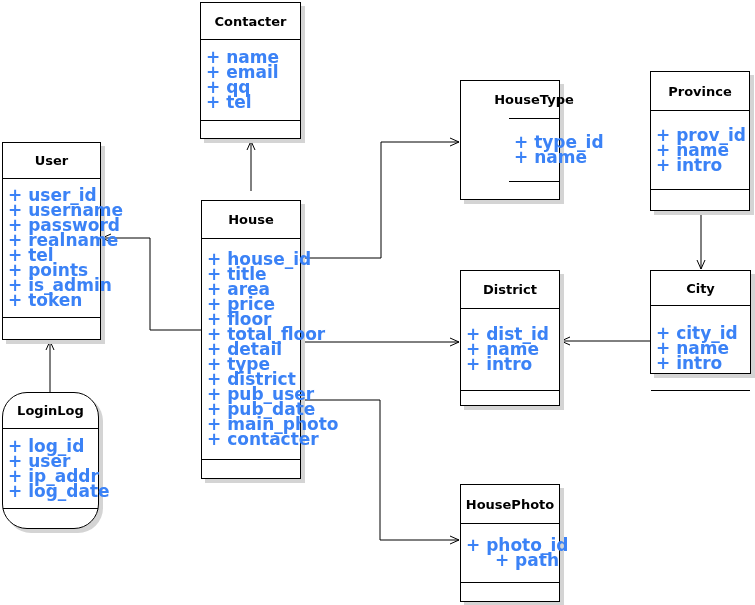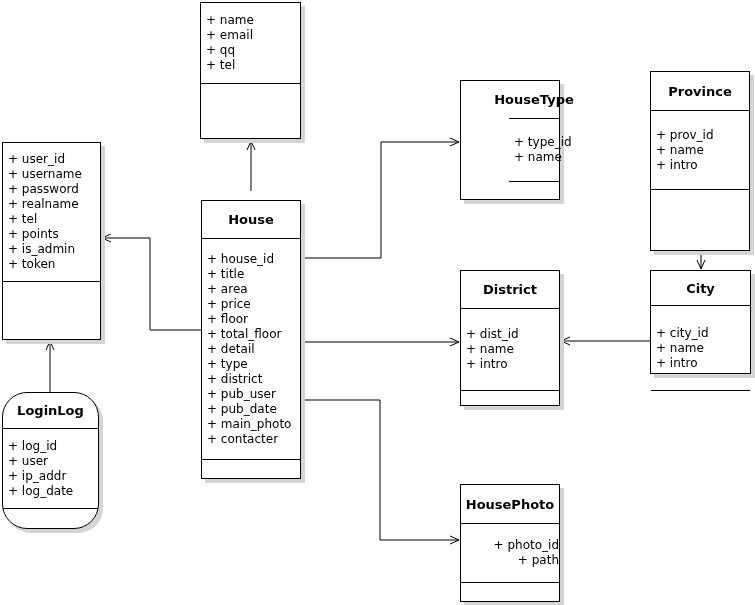--- a/index.html
+++ b/index.html
@@ -12,21 +12,21 @@
     position:absolute; box-sizing:border-box; display:flex; flex-direction:column;
     background:var(--box-fill); border:1px solid var(--line-color);
     box-shadow:4px 4px 0 var(--shadow-color);
   }
   .uml-title {
     box-sizing:border-box; flex:0 0 auto; display:flex; align-items:center; justify-content:center;
     font-weight:bold; font-size:13px; color:#000; border-bottom:1px solid var(--line-color);
   }
   .uml-attrs {
     box-sizing:border-box; flex:0 0 auto; display:flex; flex-direction:column; justify-content:center;
-    border-bottom:1px solid var(--line-color); padding-left:5px; font-size:12px; color:#000000;
+    border-bottom:1px solid var(--line-color); padding-left:5px; font-size:17px; color:#3b82f6;font-weight:bold;
   }
   .uml-attr { line-height:15px; white-space:nowrap; }
   .uml-empty { flex:1 1 auto; }
   svg.connectors { position:absolute; left:0; top:0; pointer-events:none; }
   svg.connectors polyline { fill:none; stroke:var(--line-color); stroke-width:1; }
   svg.connectors marker path { fill:none; stroke:var(--line-color); stroke-width:1; }
 </style>
 </head>
 <body>
 
@@ -42,30 +42,32 @@
     <polyline points="201,330 150,330 150,238 102,238" marker-end="url(#arrow)"></polyline>
     <polyline points="50,392 50,341" marker-end="url(#arrow)"></polyline>
     <polyline points="301,258 381,258 381,142 459,142" marker-end="url(#arrow)"></polyline>
     <polyline points="301,342 459,342" marker-end="url(#arrow)"></polyline>
     <polyline points="301,400 380,400 380,540 459,540" marker-end="url(#arrow)"></polyline>
     <polyline points="701,211 701,269" marker-end="url(#arrow)"></polyline>
     <polyline points="650,341 561,341" marker-end="url(#arrow)"></polyline>
   </svg>
 
   <div class="uml-box" style="left:200px; top:2px; width:101px; height:137px;">
+    <div class="uml-title" style="height:37px">Contacter</div>
     <div class="uml-attrs" style="height:81px">
         <div class="uml-attr">+ name</div>
         <div class="uml-attr">+ email</div>
         <div class="uml-attr">+ qq</div>
         <div class="uml-attr">+ tel</div>
       </div>
     <div class="uml-empty"></div>
   </div>
 
   <div class="uml-box" style="left:2px; top:142px; width:99px; height:198px;">
+    <div class="uml-title" style="height:36px">User</div>
     <div class="uml-attrs" style="height:139px">
         <div class="uml-attr">+ user_id</div>
         <div class="uml-attr">+ username</div>
         <div class="uml-attr">+ password</div>
         <div class="uml-attr">+ realname</div>
         <div class="uml-attr">+ tel</div>
         <div class="uml-attr">+ points</div>
         <div class="uml-attr">+ is_admin</div>
         <div class="uml-attr">+ token</div>
       </div>
@@ -94,21 +96,21 @@
 
   <div class="uml-box" style="left:460px; top:80px; width:100px; height:120px;padding-left:48px;">
     <div class="uml-title" style="height:38px">HouseType</div>
     <div class="uml-attrs" style="height:63px">
         <div class="uml-attr">+ type_id</div>
         <div class="uml-attr">+ name</div>
       </div>
     <div class="uml-empty"></div>
   </div>
 
-  <div class="uml-box" style="left:650px; top:71px; width:100px; height:180px;">
+  <div class="uml-box" style="left:650px; top:71px; width:100px; height:140px;">
     <div class="uml-title" style="height:39px">Province</div>
     <div class="uml-attrs" style="height:79px">
         <div class="uml-attr">+ prov_id</div>
         <div class="uml-attr">+ name</div>
         <div class="uml-attr">+ intro</div>
       </div>
     <div class="uml-empty"></div>
   </div>
 
   <div class="uml-box" style="left:460px; top:270px; width:100px; height:136px;">

